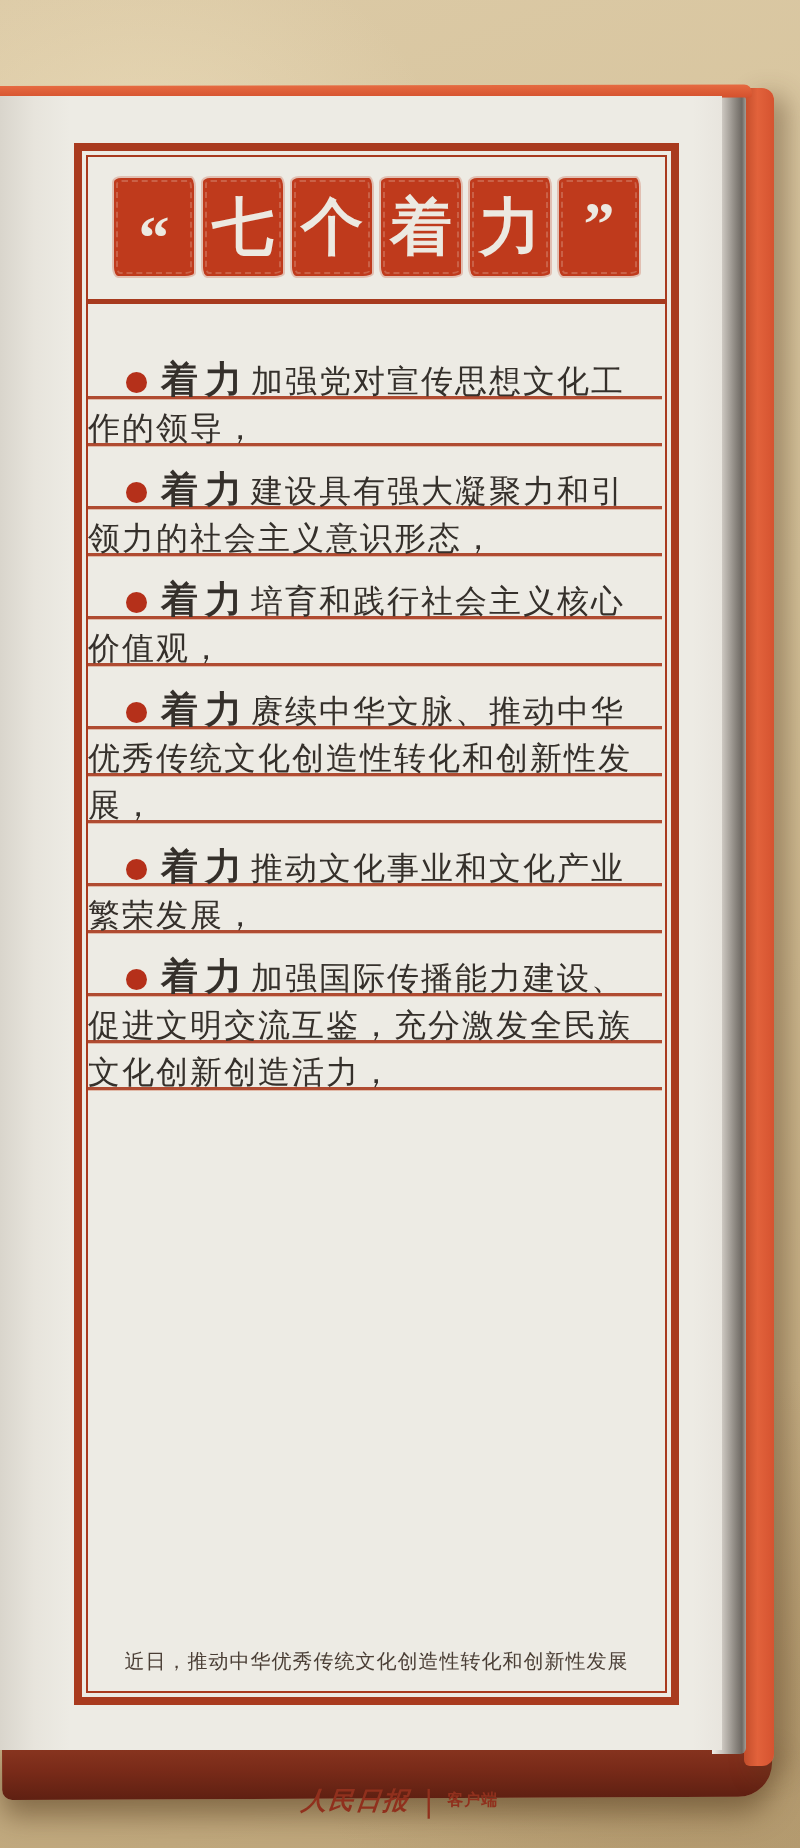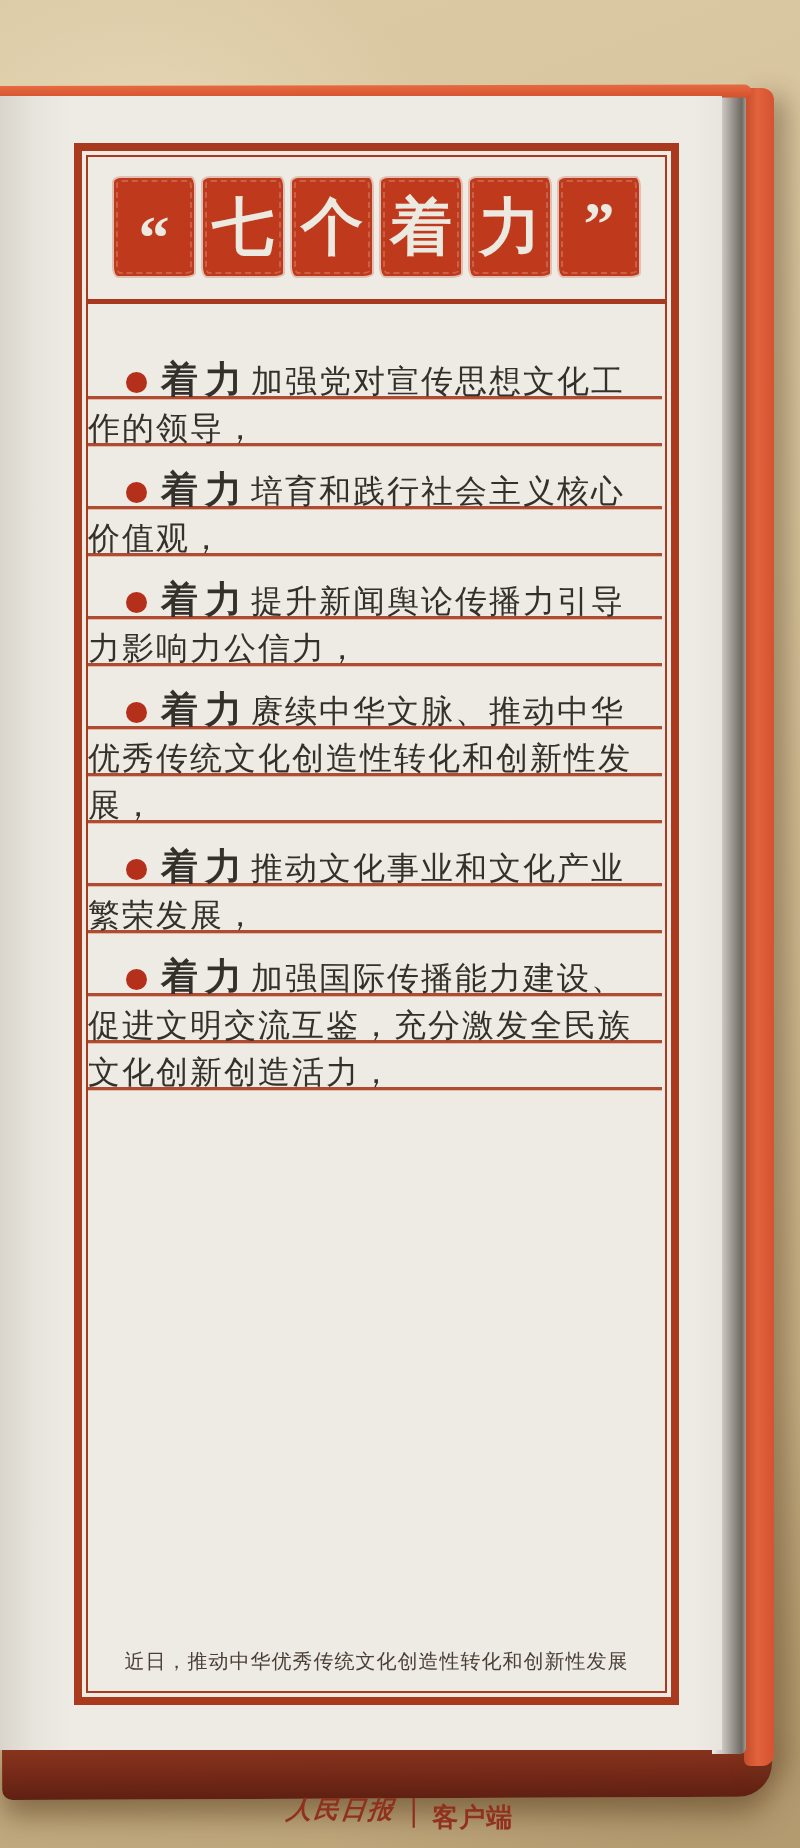--- a/index.html
+++ b/index.html
@@ -101,21 +101,21 @@
     display:flex;align-items:center;justify-content:center;gap:7px;color:#90301d;
   }
   .masthead{
     font-family:"Liberation Serif","DejaVu Serif",serif;
     font-weight:bold;font-style:italic;font-size:25px;letter-spacing:2px;
     transform:skewX(-6deg);
   }
   .logo-divider{font-size:24px;font-weight:bold;transform:scaleY(1.2);}
   .suffix{
     font-family:"Liberation Sans","DejaVu Sans",sans-serif;
-    font-weight:bold;font-size:26px;letter-spacing:1px;margin-top:16px;
+    font-weight:bold;font-size:16px;letter-spacing:1px;
   }
 </style>
 </head>
 <body>
 
 <div class="cover-bottom"></div>
 <div class="cover-right"></div>
 <div class="page-stack"></div>
 <div class="cover-top"></div>
 
@@ -141,22 +141,22 @@
           </div>
         <div class="stamp quote-close">
             <span>”</span>
           </div>
       </div>
 
       <div class="title-divider"></div>
 
       <div class="body-text">
         <p class="para bullet"><span class="dot"></span><span class="lead">着力</span><span>加强党对宣传思想文化工作的领导，</span></p>
+        <p class="para bullet"><span class="dot"></span><span class="lead">着力</span><span>建设具有强大凝聚力和引领力的社会主义意识形态，</span></p>
         <p class="para bullet"><span class="dot"></span><span class="lead">着力</span><span>培育和践行社会主义核心价值观，</span></p>
-        <p class="para bullet"><span class="dot"></span><span class="lead">着力</span><span>提升新闻舆论传播力引导力影响力公信力，</span></p>
         <p class="para bullet"><span class="dot"></span><span class="lead">着力</span><span>赓续中华文脉、推动中华优秀传统文化创造性转化和创新性发展，</span></p>
         <p class="para bullet"><span class="dot"></span><span class="lead">着力</span><span>推动文化事业和文化产业繁荣发展，</span></p>
         <p class="para bullet"><span class="dot"></span><span class="lead">着力</span><span>加强国际传播能力建设、促进文明交流互鉴，充分激发全民族文化创新创造活力，</span></p>
       </div>
 
       <div class="caption">近日，推动中华优秀传统文化创造性转化和创新性发展</div>
 
     </div>
   </div>
 </div>

